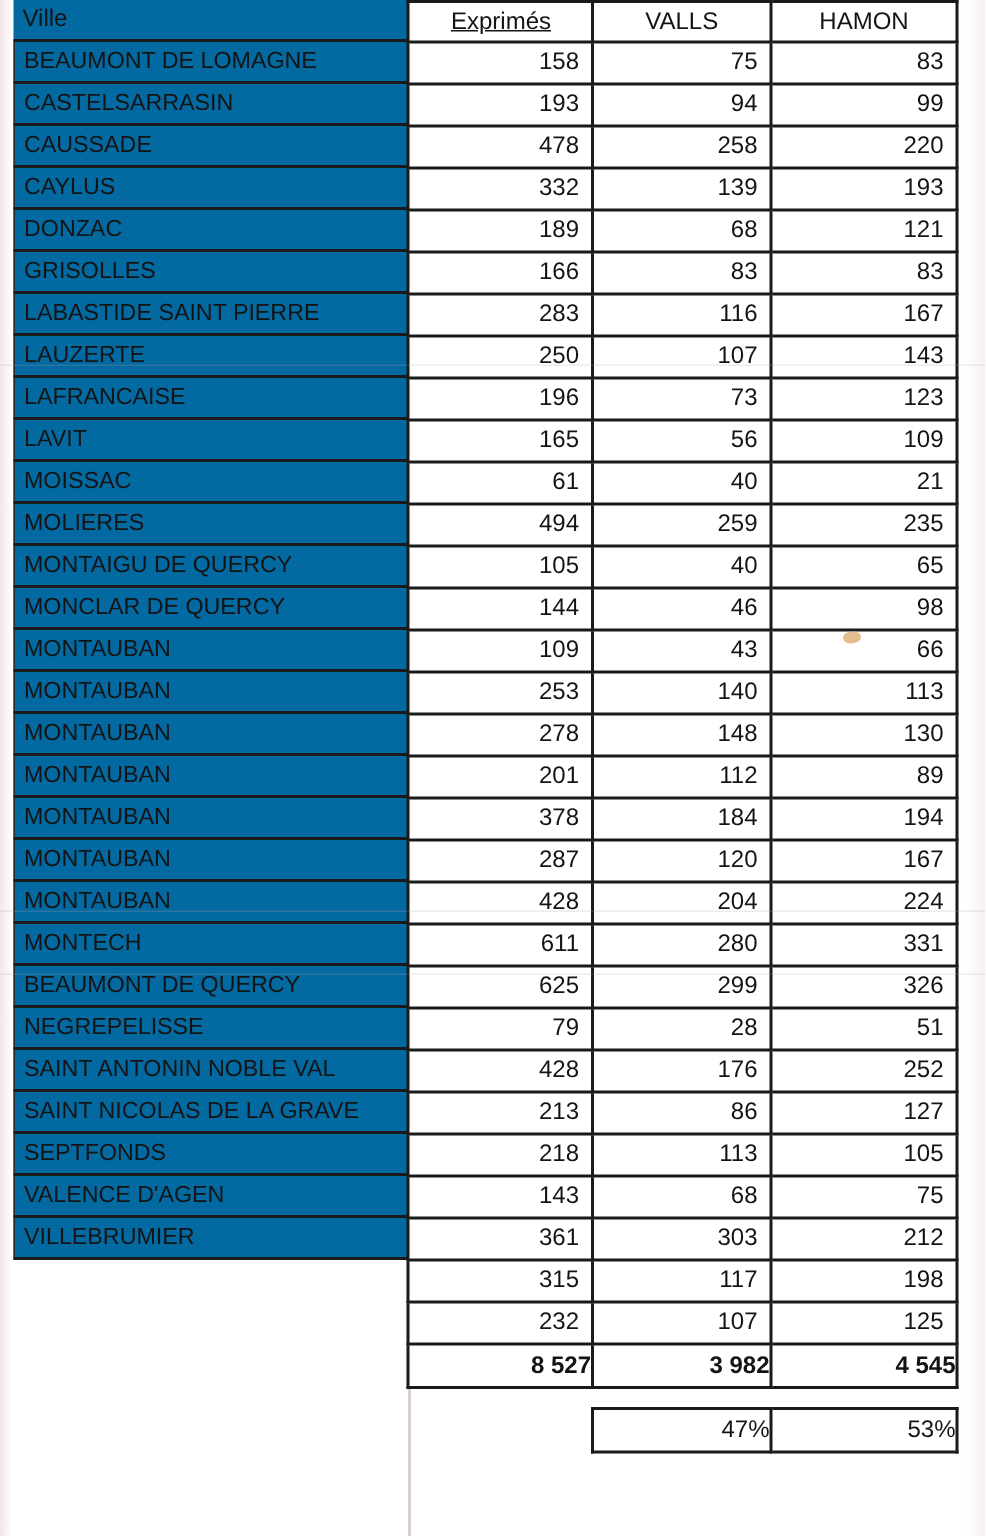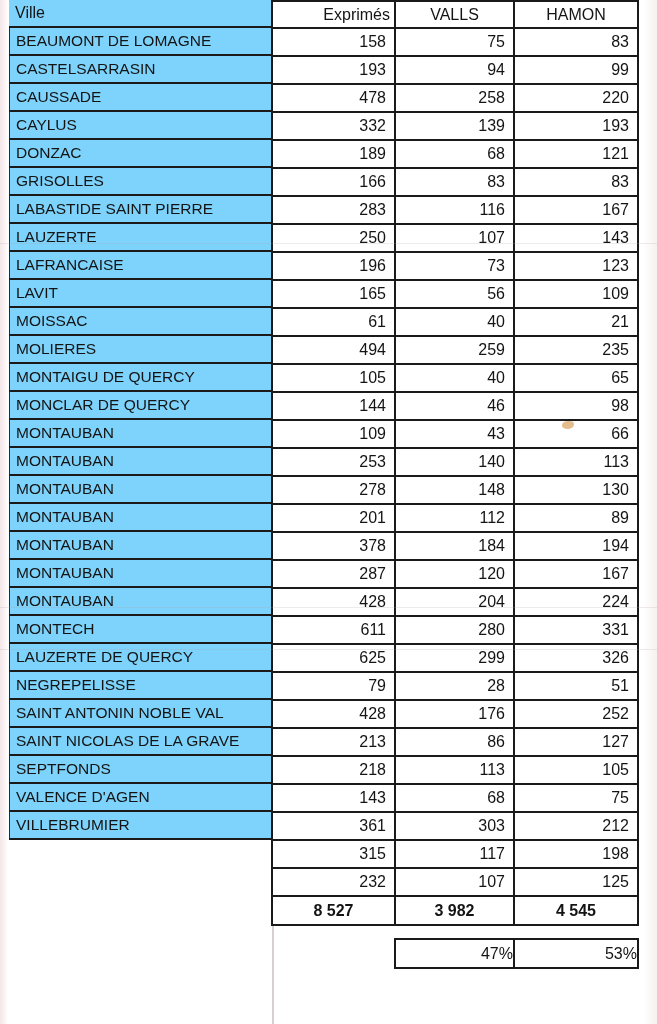--- a/index.html
+++ b/index.html
@@ -52,21 +52,21 @@
     box-sizing: border-box;
     height: 28px;
     line-height: 26px;
     border-bottom: 2px solid #1a1a1a;
     border-left: 1px solid #2a2a2a;
     border-right: 1px solid #2a2a2a;
     padding-left: 6px;
     font-size: 15.5px;
     white-space: nowrap;
     overflow: hidden;
-    background: #7dd3fc;
+    background: #0369a1;
   }
   .ville-cell.header {
     border-bottom: 2px solid #1a1a1a;
     border-left: none;
     border-right: none;
     font-size: 16px;
   }
   .ville-cell.first-data {
     border-top: none;
   }
@@ -111,28 +111,29 @@
   .col-valls    { width: 119px; }
   .col-hamon    { width: 124px; }
 
   .num-grid thead th {
     height: 27px;
     font-size: 16px;
     text-align: center;
     padding: 0 4px;
   }
   .num-grid thead th.left-head {
-    text-align: right;
+    text-align: center;
     padding-left: 5px;
+    text-decoration: underline;
   }
   .num-grid td.num {
     text-align: right;
   }
   .num-grid tr.totals td {
-    text-align: center;
+    text-align: right;
     font-weight: bold;
     font-size: 16px;
     padding: 0;
     height: 29px;
   }
 
   
   .smudge {
     position: absolute;
     left: 562px;
@@ -204,21 +205,21 @@
       <div class="ville-cell">MONTAIGU DE QUERCY</div>
       <div class="ville-cell">MONCLAR DE QUERCY</div>
       <div class="ville-cell">MONTAUBAN</div>
       <div class="ville-cell">MONTAUBAN</div>
       <div class="ville-cell">MONTAUBAN</div>
       <div class="ville-cell">MONTAUBAN</div>
       <div class="ville-cell">MONTAUBAN</div>
       <div class="ville-cell">MONTAUBAN</div>
       <div class="ville-cell">MONTAUBAN</div>
       <div class="ville-cell">MONTECH</div>
-      <div class="ville-cell">LAUZERTE DE QUERCY</div>
+      <div class="ville-cell">BEAUMONT DE QUERCY</div>
       <div class="ville-cell">NEGREPELISSE</div>
       <div class="ville-cell">SAINT ANTONIN NOBLE VAL</div>
       <div class="ville-cell">SAINT NICOLAS DE LA GRAVE</div>
       <div class="ville-cell">SEPTFONDS</div>
       <div class="ville-cell">VALENCE D'AGEN</div>
       <div class="ville-cell">VILLEBRUMIER</div>
     </div>
 
   <table class="num-grid">
     <colgroup>

